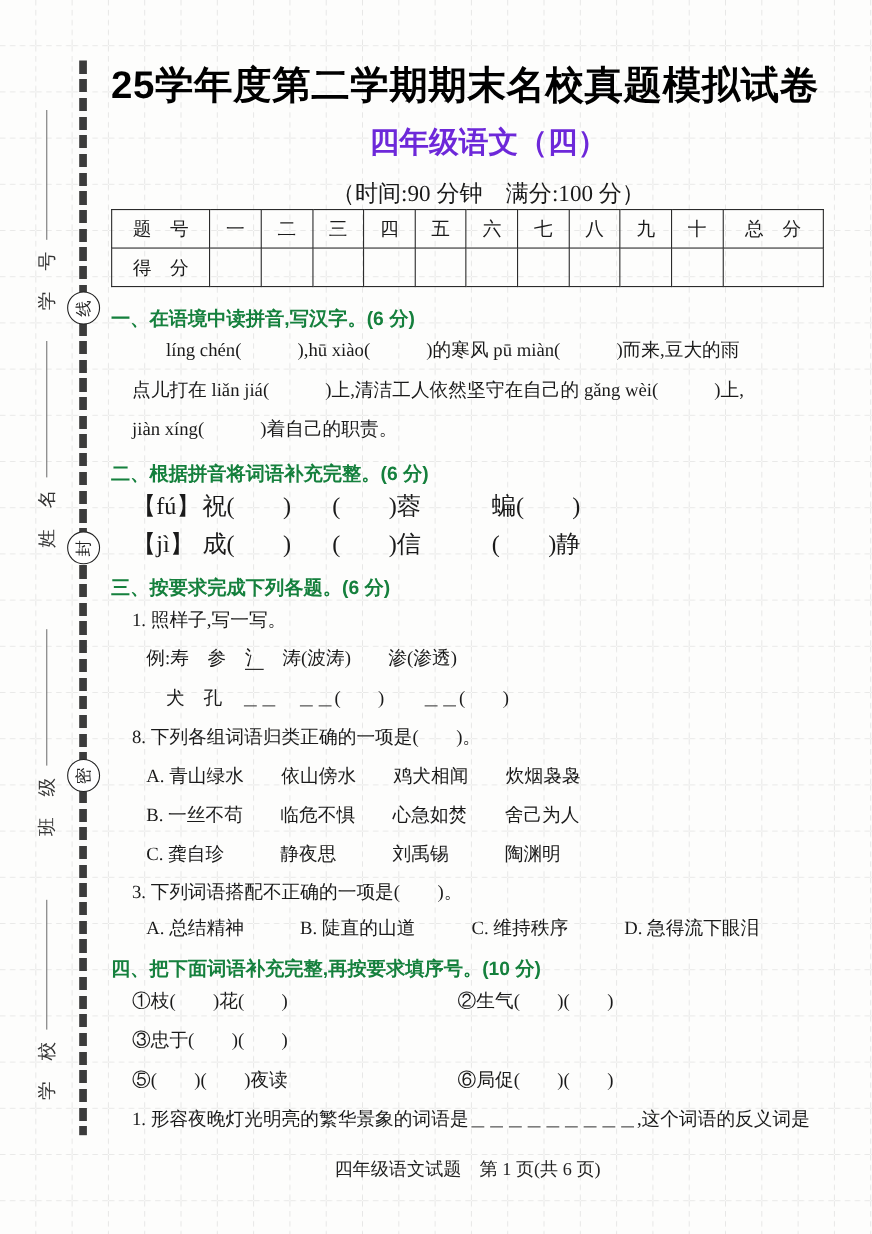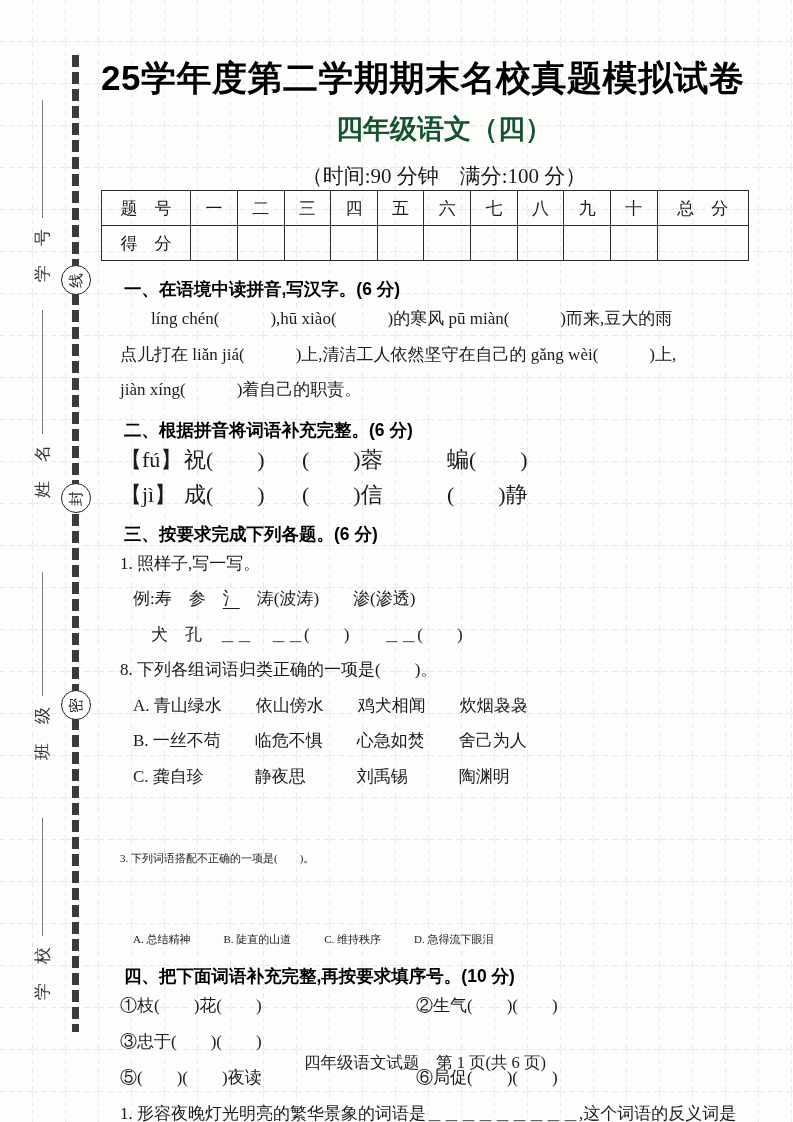--- a/index.html
+++ b/index.html
@@ -43,41 +43,41 @@
   .field-1 .fill-line { width:118px; } .field-2 .fill-line { width:124px; }
   .field-3 .fill-line { width:124px; } .field-4 .fill-line { width:118px; }
   
   .content { position:absolute; left:101px; top:0; width:686px; z-index:2; }
   .exam-title {
     margin-top:56px; font-family:"Liberation Sans","DejaVu Sans",sans-serif;
     font-weight:bold; font-size:35px; line-height:44px; letter-spacing:0.5px;
     white-space:nowrap; color:#000;
   }
   .exam-subtitle {
-    margin-top:12px; text-align:center; font-weight:bold; font-size:27px; line-height:34px; color:#14532d;
+    margin-top:12px; text-align:center; font-weight:bold; font-size:27px; line-height:34px; color:#6d28d9;
   }
   .exam-info { margin-top:16px; text-align:center; font-size:21px; line-height:28px; }
   table.score { border-collapse:collapse; width:648px; table-layout:fixed; }
   table.score td {
     border:1.4px solid #2b2b2b; height:35px; text-align:center;
     font-size:17px; background:rgba(255,255,255,0.0); padding:0;
   }
   td.c-wide1 { width:88px; } td.c-num { width:46px; } td.c-wide2 { width:90px; }
   .sec-heading {
     font-family:"Liberation Sans","DejaVu Sans",sans-serif; font-weight:bold;
-    font-size:17.5px; line-height:24px; color:#000000;margin-left:23px;
+    font-size:17.5px; line-height:24px; color:#15803d;
   }
   .h1m { margin-top:16px; } .h2m { margin-top:10px; } .h3m { margin-top:9px; } .h4m { margin-top:8px; }
   .bodyline { font-size:17px; line-height:35.5px; white-space:nowrap; }
   .ind1 { padding-left:50px; } .ind2 { padding-left:19px; }
   .ind3 { padding-left:32px; } .ind4 { padding-left:50px; }
   .s2row { display:flex; font-size:22px; line-height:35.5px; padding-left:19px; white-space:nowrap; }
   .s2-key { width:64px; } .s2-a { width:118px; } .s2-b { width:145px; }
   .radical-u { text-decoration:underline; text-underline-offset:4px; }
-  .opt33 { font-size:11px; line-height:33px; white-space:nowrap;margin-top:48px; }
+  .opt33 { font-size:17px; line-height:33px; white-space:nowrap; }
   .s4row { display:flex; font-size:17px; line-height:36px; padding-left:19px; white-space:nowrap; }
   .s4-left { width:296px; }
   .page-footer {
     position:absolute; left:101px; top:1052px; width:648px; z-index:2;
     text-align:center; font-size:16.5px; color:#222;
   }
 </style>
 </head>
 <body>
 

